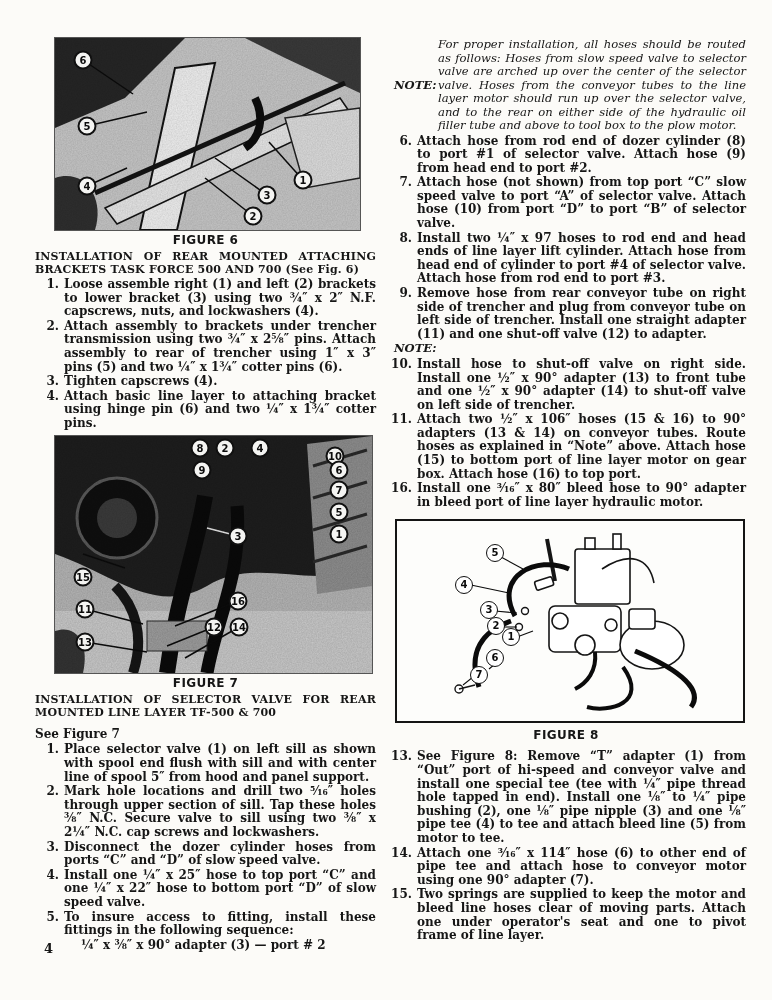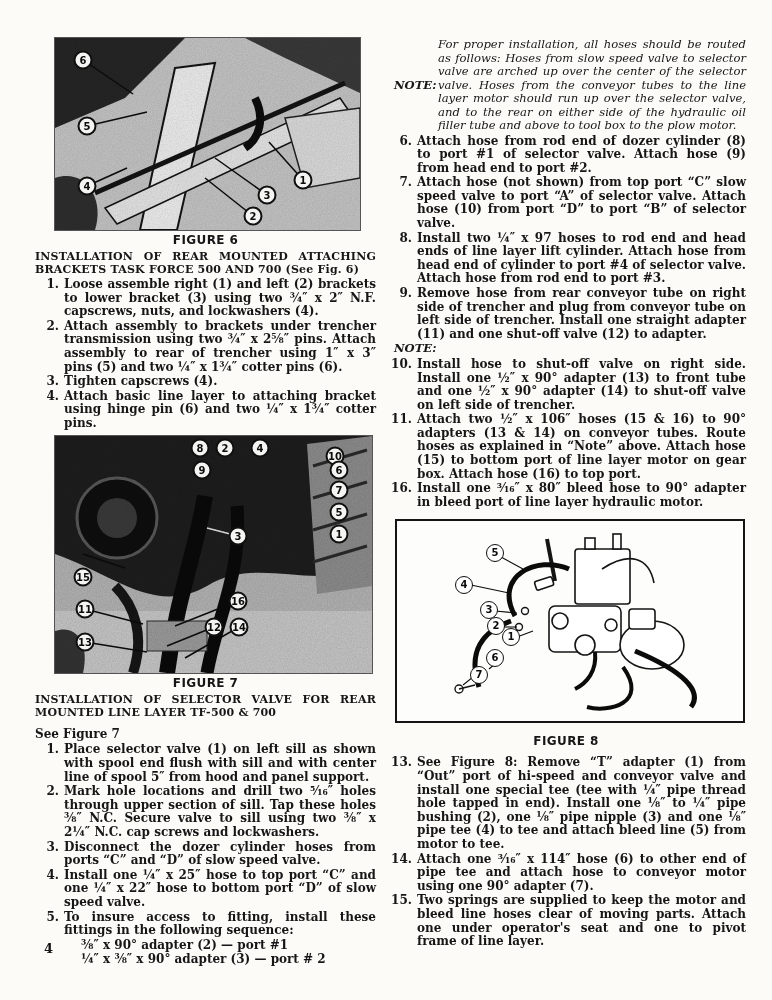--- a/index.html
+++ b/index.html
@@ -17,21 +17,21 @@
   figure{margin:0;padding:0;position:relative;}
   .photo{background:#c6c6c6;outline:1px solid #555;}
   .fig6{margin-left:20px;width:305px;height:192px;}
   .fig7{margin-left:20px;width:317px;height:237px;margin-top:6px;}
   .fig8{margin-left:9px;margin-top:10px;width:346px;height:200px;background:#fdfdfb;border:2px solid #141414;}
   .photo svg,.fig8 svg{position:absolute;left:0;top:0;}
   .figcap{
     text-align:center;font-family:"DejaVu Sans","Liberation Sans",sans-serif;
     font-weight:bold;font-size:12px;letter-spacing:.4px;margin:3px 0 4px 0;
   }
-  .fig8cap{margin-top:11px;}
+  .fig8cap{margin-top:5px;}
   .callout{
     position:absolute;width:19px;height:19px;border-radius:50%;
     background:#f4f4f2;border:2px solid #101010;box-sizing:border-box;
     transform:translate(-50%,-50%);
     display:flex;align-items:center;justify-content:center;
     font-family:"DejaVu Sans","Liberation Sans",sans-serif;
     font-weight:bold;font-size:10px;color:#0c0c0c;line-height:1;
   }
   .fig8 .callout{background:#fff;width:18px;height:18px;border-width:1.5px;}
 
@@ -244,21 +244,20 @@
           <span class="txt">Install one ¼″ x 25″ hose to top port “C” and one ¼″ x 22″ hose to bottom port “D” of slow speed valve.</span>
         </div>
 
         <div class="li">
           <span class="num">5.</span>
           <span class="txt">To insure access to fitting, install these fittings in the following sequence:</span>
         </div>
       </div>
     <div class="sublines">
 
-    <div>⅜″ x 90° adapter (2) — port #1</div>
         <div>¼″ x ⅜″ x 90° adapter (3) — port # 2</div>
       </div>
   </section>
 
   <aside class="col right">
 
     <div class="note">
       <span class="nlabel">NOTE:</span>
       <span class="ntext">For proper installation, all hoses should be routed as follows: Hoses from slow speed valve to selector valve are arched up over the center of the selector valve. Hoses from the conveyor tubes to the line layer motor should run up over the selector valve, and to the rear on either side of the hydraulic oil filler tube and above to tool box to the plow motor.</span>
     </div>

